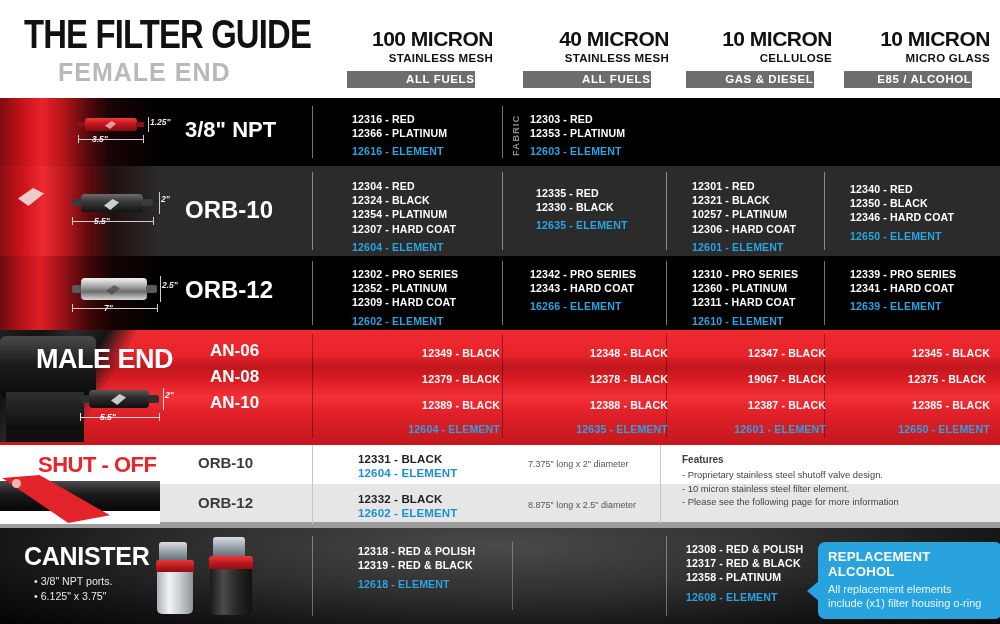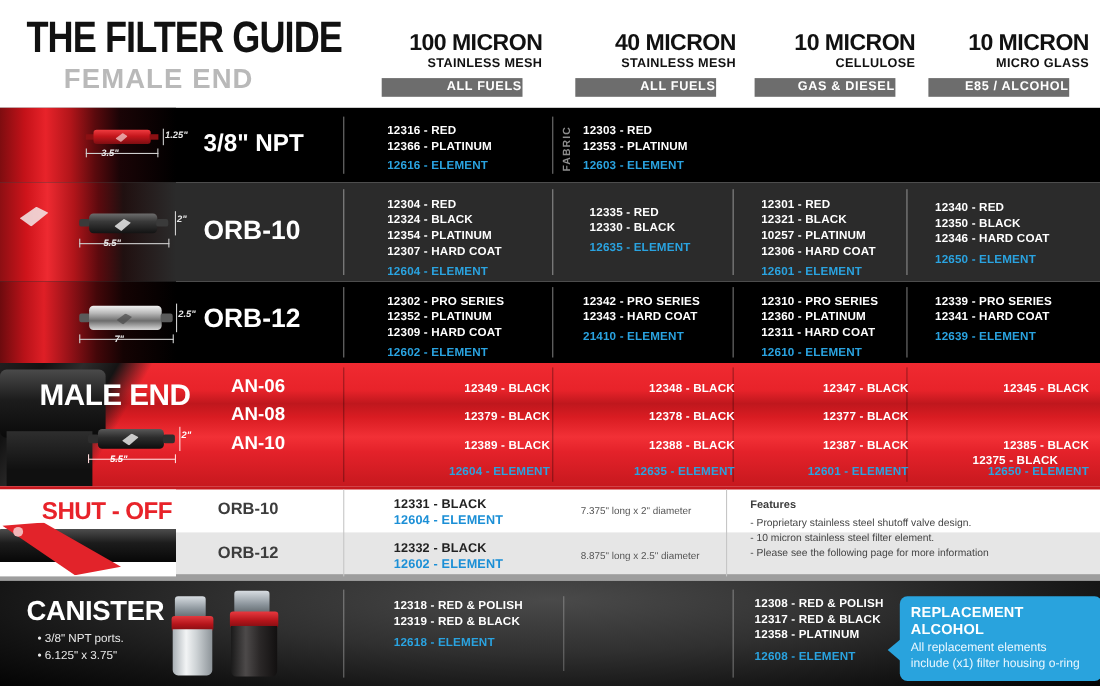--- a/index.html
+++ b/index.html
@@ -285,21 +285,21 @@
 
     <div class="cell" style="left:352px;top:11px;">
       <div class="pn">12302 - PRO SERIES</div>
       <div class="pn">12352 - PLATINUM</div>
       <div class="pn">12309 - HARD COAT</div>
       <div class="pn el" style="margin-top:4px;">12602 - ELEMENT</div>
     </div>
     <div class="cell" style="left:530px;top:11px;">
       <div class="pn">12342 - PRO SERIES</div>
       <div class="pn">12343 - HARD COAT</div>
-      <div class="pn el" style="margin-top:4px;">21410 - ELEMENT</div>
+      <div class="pn el" style="margin-top:4px;">16266 - ELEMENT</div>
     </div>
     <div class="cell" style="left:692px;top:11px;">
       <div class="pn">12310 - PRO SERIES</div>
       <div class="pn">12360 - PLATINUM</div>
       <div class="pn">12311 - HARD COAT</div>
       <div class="pn el" style="margin-top:4px;">12610 - ELEMENT</div>
     </div>
     <div class="cell" style="left:850px;top:11px;">
       <div class="pn">12339 - PRO SERIES</div>
       <div class="pn">12341 - HARD COAT</div>
@@ -343,22 +343,22 @@
     <div class="vline dk" style="left:666px;top:4px;height:104px;background:rgba(0,0,0,.35);"></div>
     <div class="vline dk" style="left:824px;top:4px;height:104px;background:rgba(0,0,0,.35);"></div>
 
     <div class="pn abs ctr" style="left:330px;top:16px;width:170px;">12349 - BLACK</div>
     <div class="pn abs ctr" style="left:502px;top:16px;width:166px;">12348 - BLACK</div>
     <div class="pn abs ctr" style="left:666px;top:16px;width:160px;">12347 - BLACK</div>
     <div class="pn abs ctr" style="left:824px;top:16px;width:166px;">12345 - BLACK</div>
 
     <div class="pn abs ctr" style="left:330px;top:42px;width:170px;">12379 - BLACK</div>
     <div class="pn abs ctr" style="left:502px;top:42px;width:166px;">12378 - BLACK</div>
-    <div class="pn abs ctr" style="left:666px;top:42px;width:160px;">12377 - BLACK</div>
-    <div class="pn abs ctr" style="left:796px;top:42px;width:166px;margin-top:40px;">12375 - BLACK</div>
+    <div class="pn abs ctr" style="left:666px;top:42px;width:160px;">19067 - BLACK</div>
+    <div class="pn abs ctr" style="left:820px;top:42px;width:166px;">12375 - BLACK</div>
 
     <div class="pn abs ctr" style="left:330px;top:68px;width:170px;">12389 - BLACK</div>
     <div class="pn abs ctr" style="left:502px;top:68px;width:166px;">12388 - BLACK</div>
     <div class="pn abs ctr" style="left:666px;top:68px;width:160px;">12387 - BLACK</div>
     <div class="pn abs ctr" style="left:824px;top:68px;width:166px;">12385 - BLACK</div>
 
     <div class="pn el abs ctr" style="left:330px;top:92px;width:170px;">12604 - ELEMENT</div>
     <div class="pn el abs ctr" style="left:502px;top:92px;width:166px;">12635 - ELEMENT</div>
     <div class="pn el abs ctr" style="left:666px;top:92px;width:160px;">12601 - ELEMENT</div>
     <div class="pn el abs ctr" style="left:824px;top:92px;width:166px;">12650 - ELEMENT</div>

